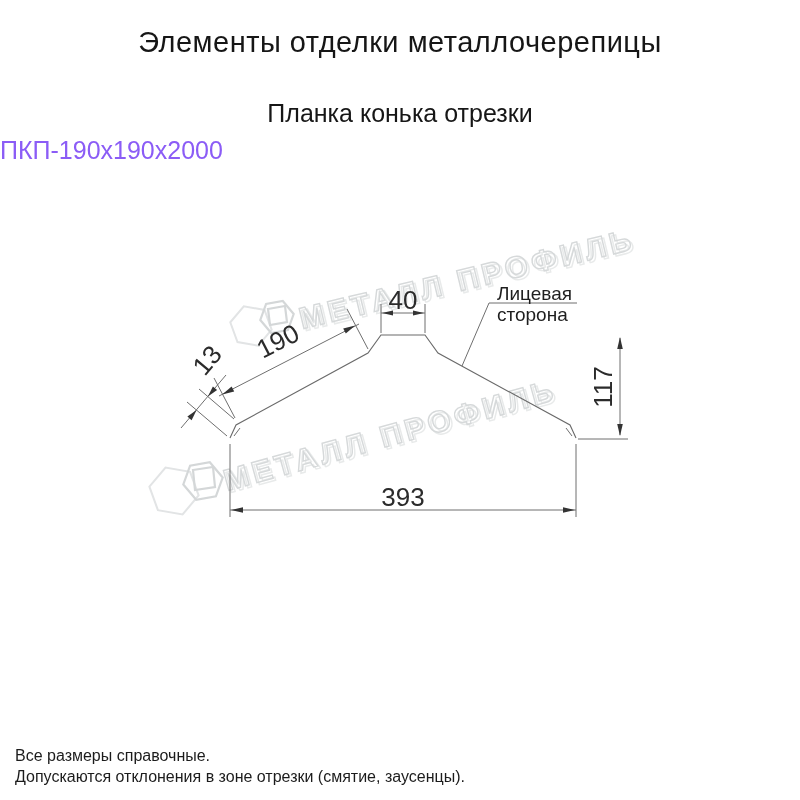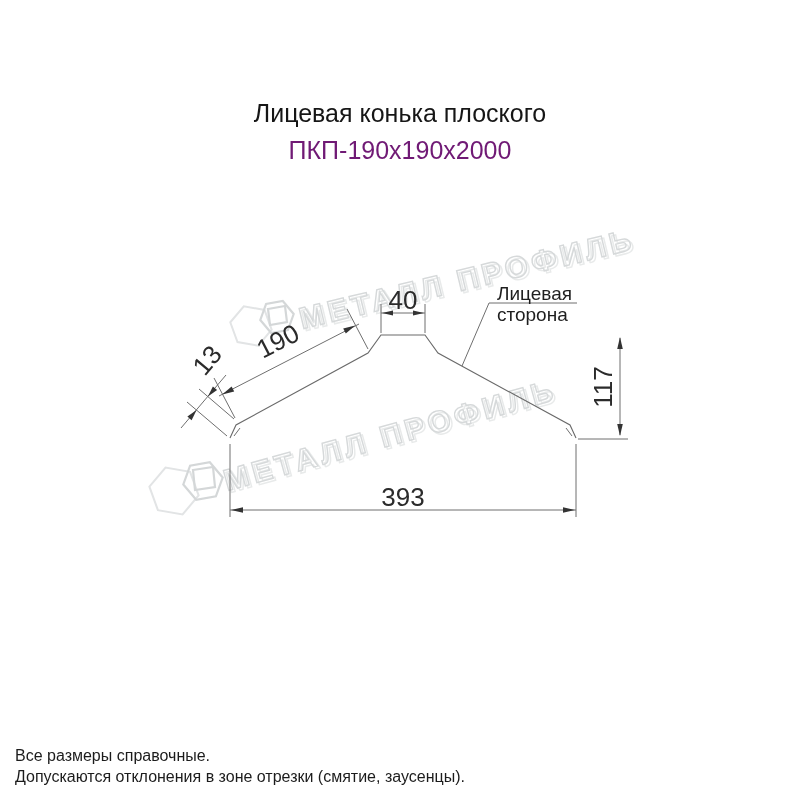--- a/index.html
+++ b/index.html
@@ -9,22 +9,22 @@
   }
   .page-title{
     position:absolute;top:25px;left:0;width:100%;text-align:center;
     font-size:29px;line-height:34px;letter-spacing:0.5px;color:#161616;
   }
   .product-name{
     position:absolute;top:99px;left:0;width:100%;text-align:center;
     font-size:25px;line-height:28px;color:#161616;
   }
   .product-sku{
-    position:absolute;top:136px;left:0;width:100%;text-align:center;
-    font-size:25px;line-height:28px;color:#701a75;
+    position:absolute;top:136px;left:0;width:100%;text-align:left;
+    font-size:25px;line-height:28px;color:#8b5cf6;
   }
   .drawing{position:absolute;top:0;left:0;}
   .footer{position:absolute;left:15px;font-size:16px;line-height:19px;color:#1c1c1c;}
   .footer-1{top:746px;}
   .footer-2{top:767px;text-align:right;}
 
   
   .ln{stroke:#6a6a6a;stroke-width:1.1;fill:none;}
   .ext{stroke:#6f6f6f;stroke-width:1;fill:none;}
   .arr{fill:#333333;stroke:none;}
@@ -35,21 +35,22 @@
   .wm-text-shadow{font-family:"Liberation Sans",sans-serif;font-size:30px;font-weight:bold;
            letter-spacing:4px;fill:none;stroke:#e8eaea;stroke-width:1.4;}
   .wm-shape{fill:none;stroke:#d4d7d8;stroke-width:2.2;}
   .wm-shape-light{fill:none;stroke:#e2e4e5;stroke-width:2;}
 </style>
 </head>
 <body>
 
 <div class="canvas">
 
-  <div class="product-name">Лицевая конька плоского</div>
+  <div class="page-title">Элементы отделки металлочерепицы</div>
+  <div class="product-name">Планка конька отрезки</div>
   <div class="product-sku">ПКП-190х190х2000</div>
 
   <svg class="drawing" width="800" height="800" viewBox="0 0 800 800">
 
     <g>
       <g>
         <polygon class="wm-shape-light" points="271.7,329.7 258.2,345.7 237.5,342.1 230.3,322.3 243.8,306.3 264.5,309.9"></polygon>
         <polygon class="wm-shape" points="293.7,314.0 287.9,330.0 271.2,333.0 260.3,320.0 266.1,304.0 282.8,301.0"></polygon>
         <polygon class="wm-shape" points="268,309 285,306 287,322 270,325"></polygon>
       </g>

